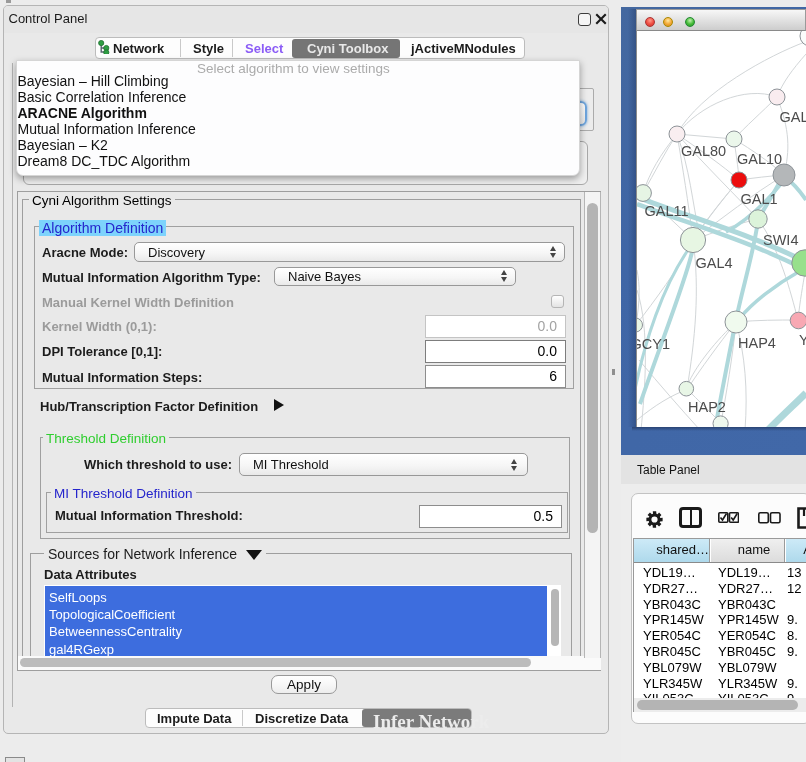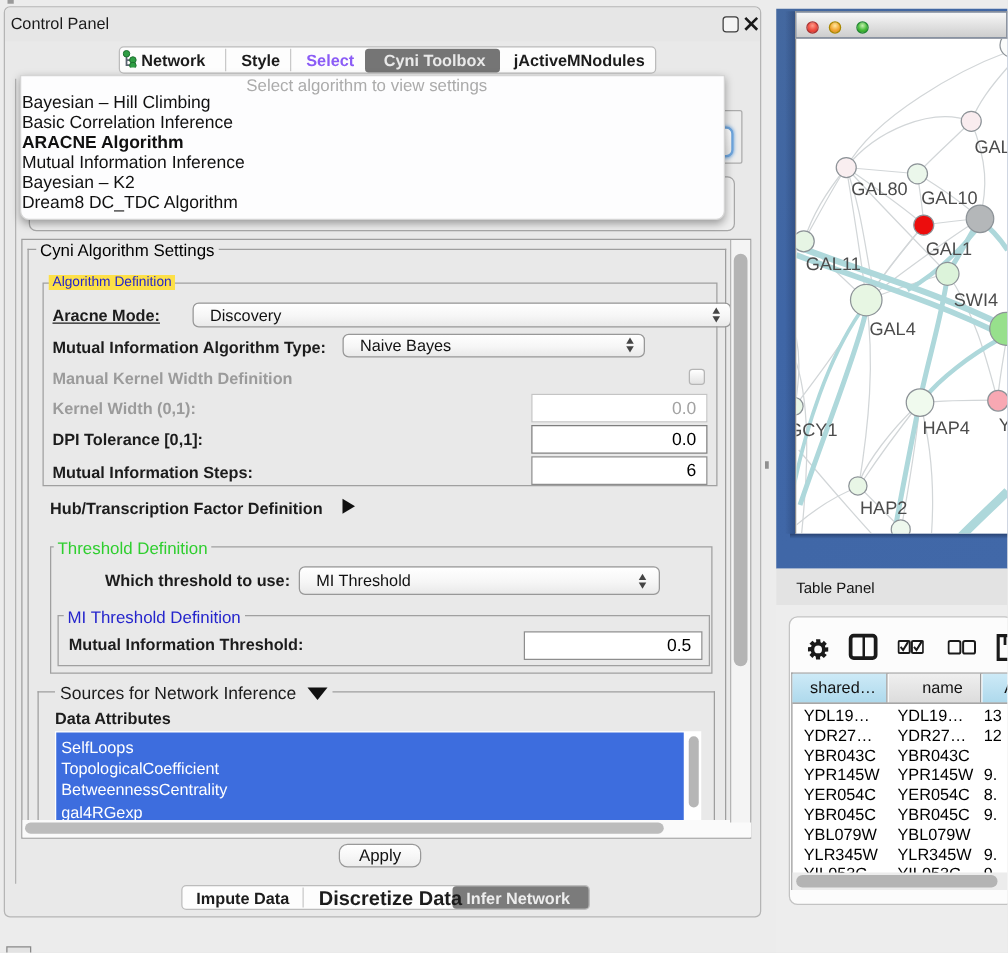--- a/index.html
+++ b/index.html
@@ -55,24 +55,24 @@
 <div class="abs" style="left:23px; top:88px; width:571px; height:43px; border:1px solid #ababab; border-radius:2px; background:#ececec;"></div>
 <div class="abs" style="left:30px; top:101px; width:557px; height:25px; border:2px solid #6da4dc; border-radius:6px; background:linear-gradient(#fdfdfd,#e8e8e8); box-shadow:0 0 3px #6da4dc;"></div>
 <div class="abs" style="left:23px; top:141px; width:565px; height:44px; border:1px solid #a8a8a8; border-radius:6px; background:#efefef;"></div>
 
 <div class="abs" style="left:17px; top:191px; width:584px; height:480px; border:1px solid #9e9e9e; background:#e9e9e9;"></div>
 
 <div class="abs" style="left:22px; top:199px; width:559px; height:459px; border:1px solid #9e9e9e; border-bottom:none;"></div>
 <div class="abs" style="left:29px; top:192.5px; background:#e9e9e9; padding:0 3px; font-size:13.5px; color:#000000;">Cyni Algorithm Settings</div>
 
 <div class="grp" style="left:34px; top:226px; width:539.5px; height:163px;"></div>
-<div class="abs" style="left:39px; top:219.5px; background:#fde047; padding:0 3px; font-size:11px; color:#2525cc;">Algorithm Definition</div>
-
-<div class="lbl abs" style="left:42px; top:245px;text-decoration:underline;">Aracne Mode:</div>
-<div class="combo" style="left:134px; top:241.5px; width:431px; height:20px;margin-left:20px;">
+<div class="abs" style="left:39px; top:219.5px; background:#7dd3fc; padding:0 3px; font-size:14px; color:#2525cc;">Algorithm Definition</div>
+
+<div class="lbl abs" style="left:42px; top:245px;">Aracne Mode:</div>
+<div class="combo" style="left:134px; top:241.5px; width:431px; height:20px;">
     <span class="tx">Discovery</span>
     <span class="arr"></span>
   </div>
 
 <div class="lbl abs" style="left:42px; top:270px;">Mutual Information Algorithm Type:</div>
 <div class="combo" style="left:274px; top:266.5px; width:242px; height:19px;">
     <span class="tx" style="top:1px;">Naive Bayes</span>
     <span class="arr"></span>
   </div>
 
@@ -122,22 +122,22 @@
 
 <div class="abs" style="left:584px; top:192px; width:17px; height:466px; background:#f4f4f4; border-left:1px solid #b5b5b5; border-right:1px solid #b5b5b5;"></div>
 <div class="abs" style="left:586.5px; top:203px; width:11px; height:330px; background:#b4b4b4; border-radius:5.5px;"></div>
 
 <div class="abs" style="left:271px; top:675px; width:66px; height:19px; background:linear-gradient(#fff,#f7f7f7 50%,#ededed); border:1px solid #999; border-radius:7px; text-align:center; font-size:13.5px; color:#111; padding-top:1px;">Apply</div>
 
 <div class="abs" style="left:145px; top:708px; width:327px; height:20px; background:#fdfdfd; border:1px solid #bcbcbc; border-radius:4px;"></div>
 <div class="abs" style="left:362px; top:709px; width:109px; height:18px; background:#7b7b7b; border-radius:3px;"></div>
 <div class="abs" style="left:157px; top:711px; font-size:13px; font-weight:bold; color:#1c1c1c;">Impute Data</div>
 <div class="abs" style="left:242px; top:710px; width:1px; height:16px; background:#c9c9c9;"></div>
-<div class="abs" style="left:255px; top:711px; font-size:16px; font-weight:bold; color:#1c1c1c;">Discretize Data</div>
-<div class="abs" style="left:373px; top:711px; font-size:13px; font-weight:bold; color:#ececec;">Infer Network</div>
+<div class="abs" style="left:255px; top:711px; font-size:13px; font-weight:bold; color:#1c1c1c;">Discretize Data</div>
+<div class="abs" style="left:373px; top:711px; font-size:19px; font-weight:bold; color:#ececec;font-family:Liberation Serif, serif;">Infer Network</div>
 
 <div class="abs" style="left:16px; top:59.5px; width:564px; height:116.5px; background:#fdfdfe; border:1px solid #d5d5d5; border-radius:0 0 7px 7px; box-shadow:0 3px 7px rgba(0,0,0,0.35);"></div>
 <div class="abs" style="left:197px; top:61px; font-size:13.5px; color:#ababab;">Select algorithm to view settings</div>
 <div class="abs" style="left:17.5px; top:72.5px; font-size:14px; color:#111; line-height:16.1px;">
 Bayesian – Hill Climbing<br>
 Basic Correlation Inference<br>
 <b>ARACNE Algorithm</b><br>
 Mutual Information Inference<br>
 Bayesian – K2<br>
 Dream8 DC_TDC Algorithm
@@ -262,21 +262,21 @@
   <rect x="0.8" y="0.8" width="9.5" height="10" rx="1.5" fill="none" stroke="#1a1a1a" stroke-width="1.6"></rect>
   <rect x="12.5" y="0.8" width="9.5" height="10" rx="1.5" fill="none" stroke="#1a1a1a" stroke-width="1.6"></rect>
 </svg>
 
 <svg class="abs" style="left:797px; top:507px;" width="9" height="22" viewBox="0 0 9 22">
   <path d="M1.5 1.5 L12 1.5 L18 8 L18 20.5 L1.5 20.5 Z" fill="none" stroke="#1a1a1a" stroke-width="2.6"></path>
   <path d="M7 1.5 L7 9" stroke="#1a1a1a" stroke-width="2.2"></path>
 </svg>
 
 <div class="abs" style="left:633px; top:538px; width:173px; height:174px; background:#fff; border-left:1px solid #9a9a9a; border-top:1px solid #9a9a9a;"></div>
-<div class="abs" style="left:634px; top:539px; width:76px; height:23px; background:linear-gradient(#cdeaf7,#aed9ec); border-right:1px solid #9a9a9a; text-align:left; text-indent:14px; font-size:13px; color:#111; padding-top:3px;">shared…</div>
+<div class="abs" style="left:634px; top:539px; width:76px; height:23px; background:linear-gradient(#cdeaf7,#aed9ec); border-right:1px solid #9a9a9a; text-align:right; text-indent:14px; font-size:13px; color:#111; padding-top:3px;">shared…</div>
 <div class="abs" style="left:711px; top:539px; width:74px; height:23px; background:linear-gradient(#efefef,#dcdcdc); border-right:1px solid #9a9a9a; text-align:center; text-indent:13px; font-size:13px; color:#111; padding-top:3px;">name</div>
 <div class="abs" style="left:786px; top:539px; width:20px; height:23px; background:linear-gradient(#cdeaf7,#aed9ec); font-size:13px; color:#111; padding-top:3px; text-align:right; overflow:hidden;"><span style="margin-right:-6px;">A</span></div>
 <div class="abs" style="left:634px; top:562px; width:172px; height:1px; background:#8a8a8a;"></div>
 
 <div class="abs" style="left:643px; top:565px; font-size:13px; color:#000; line-height:15.8px;">
 YDL19…<br>YDR27…<br>YBR043C<br>YPR145W<br>YER054C<br>YBR045C<br>YBL079W<br>YLR345W<br>YIL053C
 </div>
 <div class="abs" style="left:718px; top:565px; font-size:13px; color:#000; line-height:15.8px;">
 YDL19…<br>YDR27…<br>YBR043C<br>YPR145W<br>YER054C<br>YBR045C<br>YBL079W<br>YLR345W<br>YIL053C
 </div>

